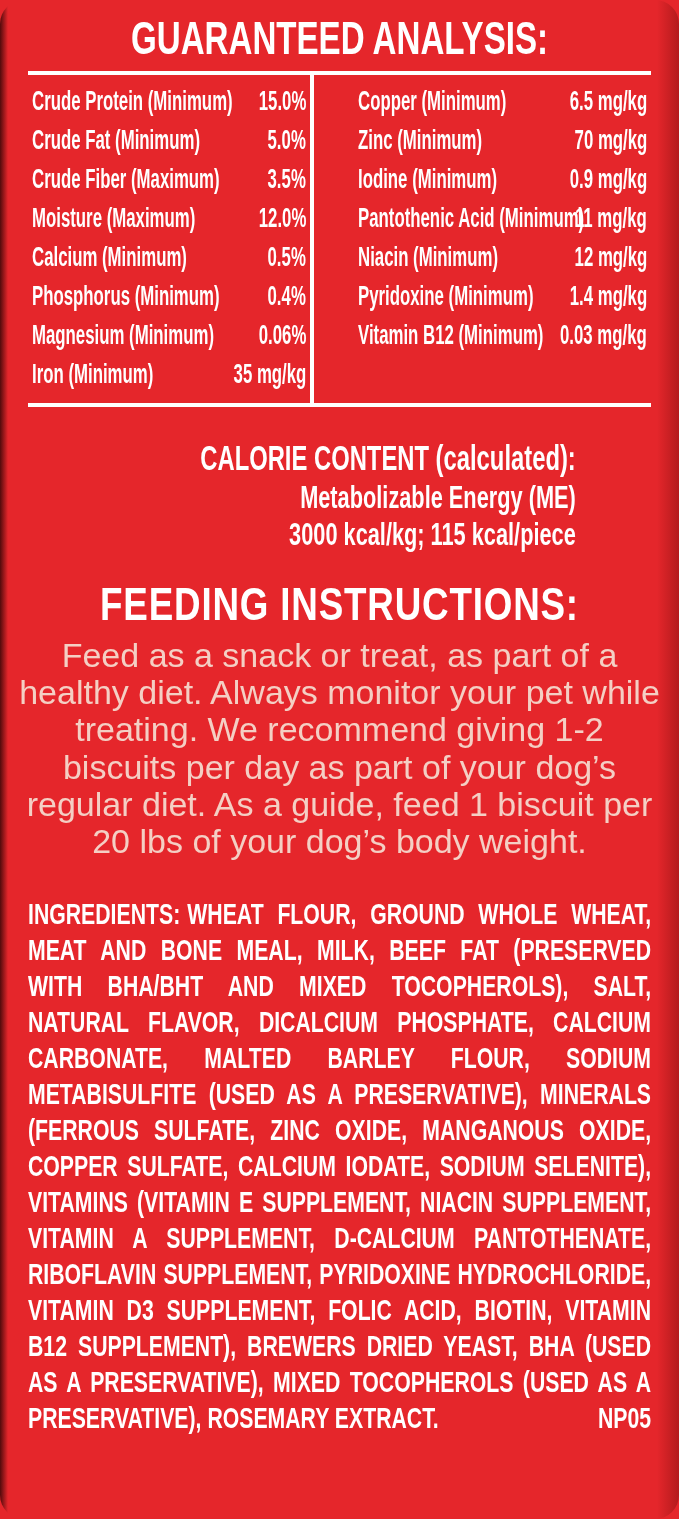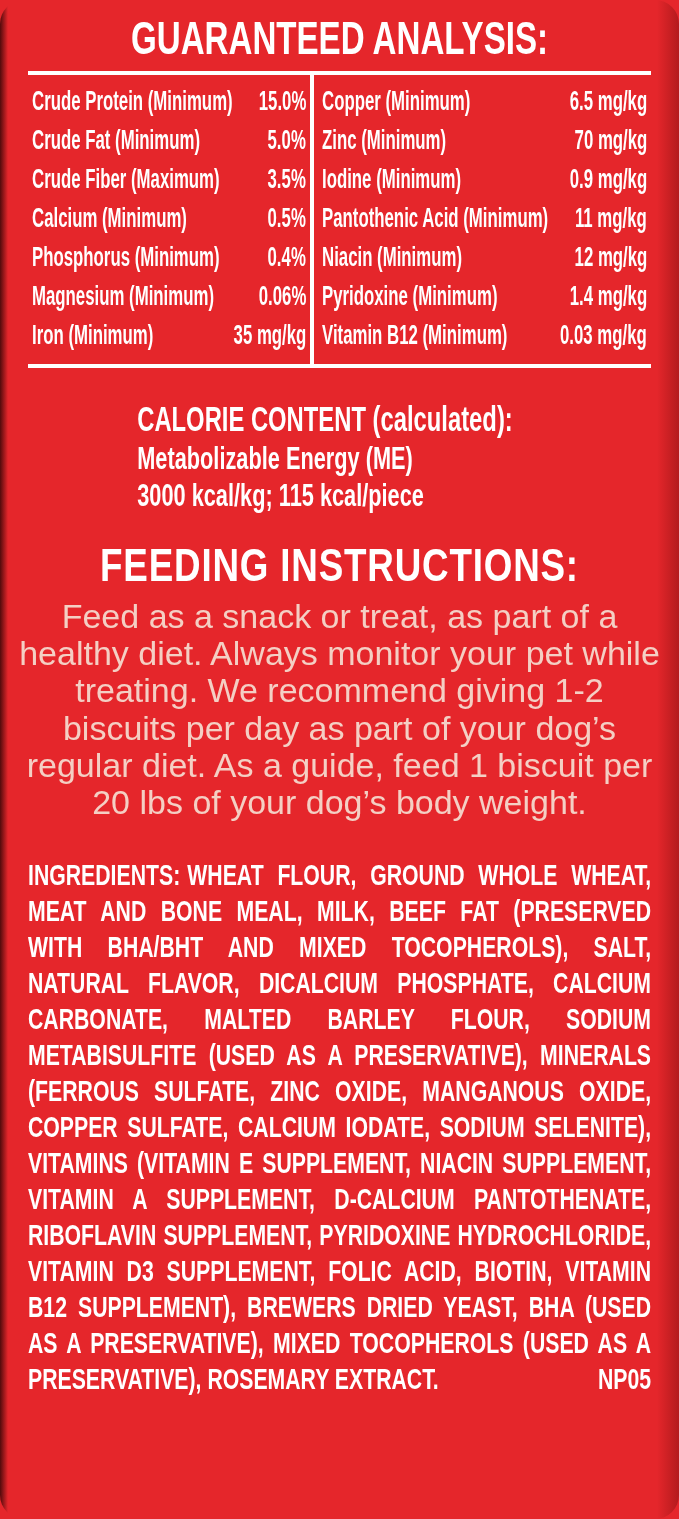--- a/index.html
+++ b/index.html
@@ -21,32 +21,33 @@
     margin: 12px 0 6px 0;
     text-align: center;
     font-size: 46px; font-weight: bold; line-height: 1.15;
     transform: scaleX(.72);
   }
 
   .ga-table {
     width: 623px; margin: 2px auto 8px auto;
     border-top: 4px solid #fff; border-bottom: 4px solid #fff;
     display: flex;
+    gap: 36px;
   }
   .ga-col { padding: 7px 4px 9px 4px; box-sizing: border-box; }
   .ga-col.left  { width: 286px; border-right: 4px solid #fff; }
   .ga-col.right { flex: 1; padding-left: 8px; }
   .ga-row { position: relative; height: 39px; font-weight: bold; font-size: 28px; }
   .ga-row .nm, .ga-row .val {
     position: absolute; top: 50%; white-space: nowrap; display: inline-block;
   }
   .ga-row .nm  { left: 0;  transform: translateY(-50%) scaleX(.60); transform-origin: left center; }
   .ga-row .val { right: 0; transform: translateY(-50%) scaleX(.60); transform-origin: right center; }
 
-  .calorie { margin-top: 30px; text-align: left; margin-left: 34px; }
+  .calorie { margin-top: 30px; text-align: right; margin-left: 34px; }
   .cal-heading { font-size: 35px; font-weight: bold; line-height: 1.2; transform: scaleX(.68); }
   .cal-line    { font-size: 32px; font-weight: bold; line-height: 1.15; transform: scaleX(.68); }
 
   .feeding-heading {
     margin: 26px 0 6px 0; text-align: center;
     font-size: 46px; font-weight: bold; line-height: 1.15;
     transform: scaleX(.80); letter-spacing: 1px;
   }
   .feeding-body {
     width: 642px; margin: 0 auto; text-align: center;
@@ -81,20 +82,24 @@
         <span class="nm">Crude Protein (Minimum)</span>
         <span class="val">15.0%</span>
       </div>
       <div class="ga-row">
         <span class="nm">Crude Fat (Minimum)</span>
         <span class="val">5.0%</span>
       </div>
       <div class="ga-row">
         <span class="nm">Crude Fiber (Maximum)</span>
         <span class="val">3.5%</span>
+      </div>
+      <div class="ga-row">
+        <span class="nm">Moisture (Maximum)</span>
+        <span class="val">12.0%</span>
       </div>
       <div class="ga-row">
         <span class="nm">Calcium (Minimum)</span>
         <span class="val">0.5%</span>
       </div>
       <div class="ga-row">
         <span class="nm">Phosphorus (Minimum)</span>
         <span class="val">0.4%</span>
       </div>
       <div class="ga-row">

